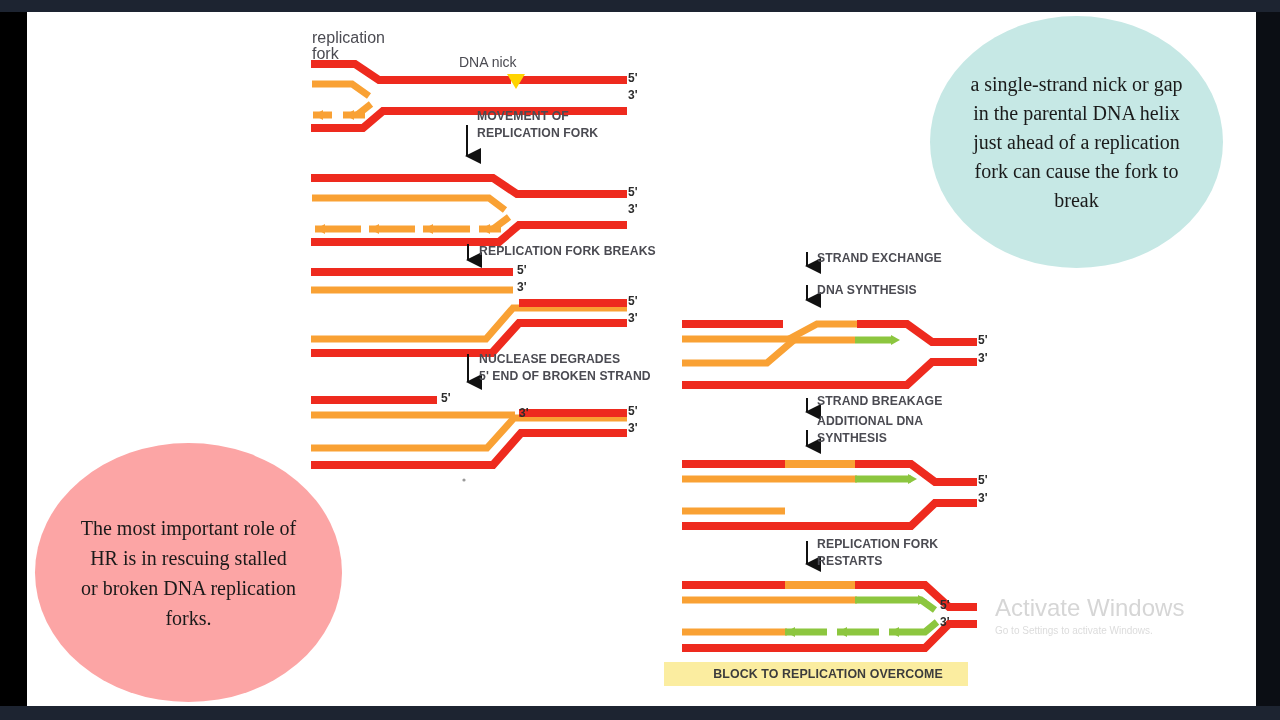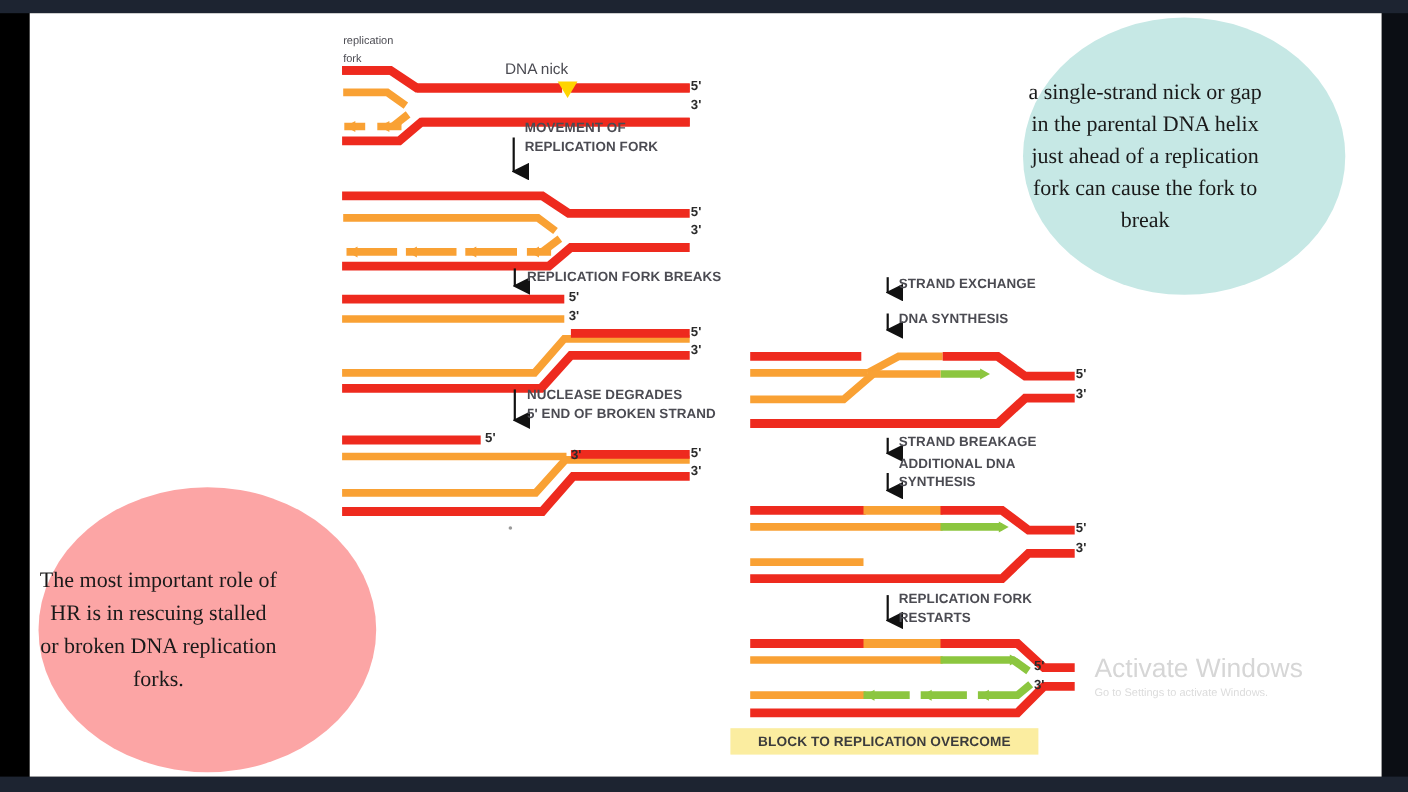--- a/index.html
+++ b/index.html
@@ -68,21 +68,21 @@
     color: #000000;
     letter-spacing: -0.2px;
   }
 
   
   .bubble {
     position: absolute;
     border-radius: 50%;
     display: flex;
     align-items: center;
-    justify-content: flex-start;
+    justify-content: center;
     text-align: center;
     font-family: "Liberation Serif", serif;
     color: #1a1a1a;
   }
   #bubble-teal {
     left: 903px;
     top: 4px;
     width: 293px;
     height: 252px;
     background: #c6e8e5;
@@ -123,40 +123,41 @@
     position: absolute;
     font-family: "Liberation Sans", sans-serif;
     font-weight: bold;
     font-size: 12px;
     line-height: 11px;
     color: #2b2b2b;
   }
   .soft-label {
     position: absolute;
     font-family: "Liberation Sans", sans-serif;
-    font-size: 10px;
+    font-size: 16px;
     line-height: 16px;
     color: #4b4b52;
     white-space: pre-line;
   }
   #banner-overcome {
     position: absolute;
     left: 637px;
     top: 650px;
     width: 280px;
     height: 24px;
     background: #fbeda0;
     display: flex;
     align-items: center;
     justify-content: center;
     font-family: "Liberation Sans", sans-serif;
     font-weight: bold;
     font-size: 12.4px;
     color: #3c3c3c;
     letter-spacing: 0.1px;
+    padding-left: 24px;
   }
 
   
   #watermark {
     position: absolute;
     left: 968px;
     top: 583px;
     color: #d8d8d8;
     font-family: "Liberation Sans", sans-serif;
   }

